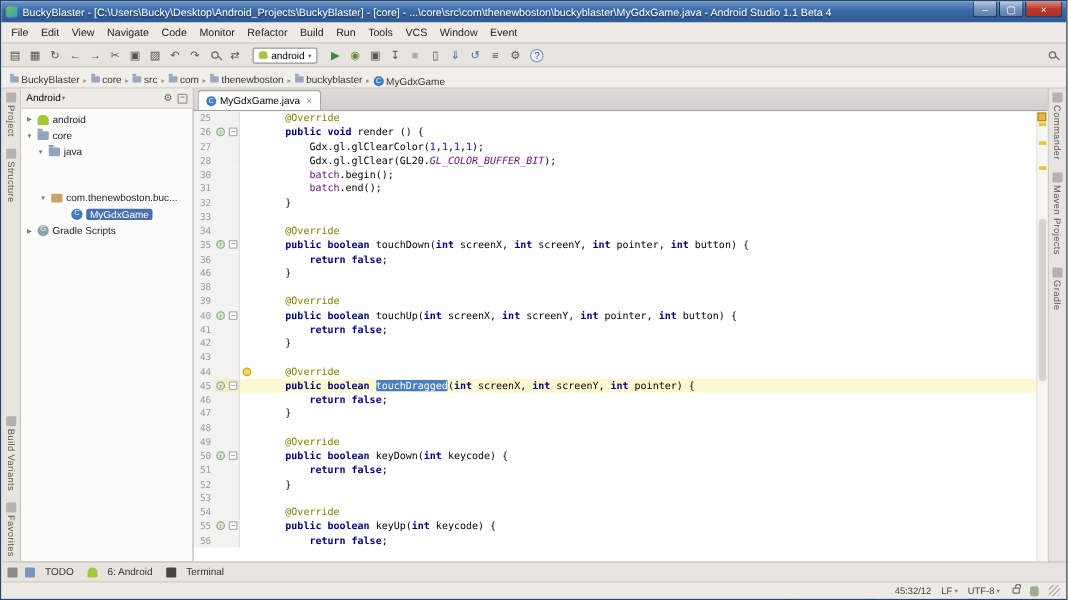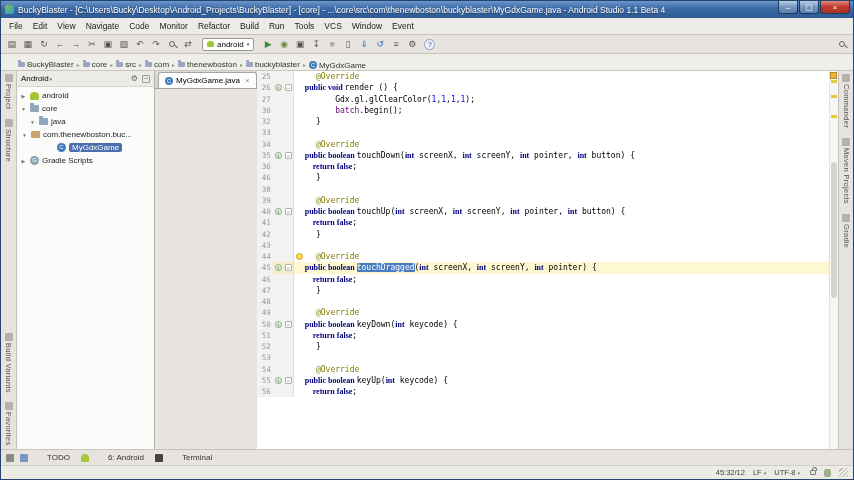--- a/index.html
+++ b/index.html
@@ -30,21 +30,21 @@
     color:#33539a;background:#eef2f8;margin-left:3px;}
   .combo{height:13px;background:#fff;border:1px solid #9a9894;border-radius:2px;display:inline-flex;
     align-items:center;gap:3px;padding:0 4px;font-size:8px;margin:0 5px;}
   .combo-ic{width:7px;height:6px;background:#a4c639;border-radius:3px 3px 1px 1px;}
   .combo-arrow{font-size:5px;color:#555;}
   .spacer{flex:1;}
   .mag{width:6px;height:6px;border:1.3px solid #666;border-radius:50%;position:relative;display:inline-block;}
   .mag::after{content:"";position:absolute;width:4px;height:1.3px;background:#666;transform:rotate(45deg);
     right:-3.5px;bottom:-1px;}
   .navbar{height:17px;flex:0 0 auto;background:#f0eee9;border-bottom:1px solid #c9c6c1;
-    display:flex;align-items:center;padding:0 16px;}
+    display:flex;align-items:center;padding:0 6px;}
   .crumb{display:inline-flex;align-items:center;gap:2px;margin:0 1px;font-size:8px;color:#333;}
   .crumb-sep{color:#999;font-size:6px;margin:0 2px;}
   .mini-folder{width:7px;height:5px;background:#98a8c2;border-radius:1px;position:relative;display:inline-block;}
   .mini-folder::before{content:"";position:absolute;top:-2px;left:0;width:3px;height:2px;background:#98a8c2;}
   .mini-class{width:8px;height:8px;border-radius:50%;background:#3d7dbf;color:#fff;font-size:5.5px;
     line-height:8px;text-align:center;display:inline-block;}
   .mini-class::after{content:"C";}
   
   .main{flex:1;display:flex;min-height:0;}
   .stripe{background:#e7e4df;display:flex;flex-direction:column;align-items:center;flex:0 0 auto;padding:3px 0;}
@@ -73,59 +73,59 @@
   .ic-folder::before{content:"";position:absolute;top:-2px;left:0;width:4px;height:2px;background:#8fa6bd;}
   .ic-android{width:9px;height:8px;background:#a4c639;border-radius:4px 4px 1px 1px;}
   .ic-package{width:9px;height:7px;background:#c8a36a;border-radius:1px;}
   .ic-class{width:9px;height:9px;border-radius:50%;background:#3d7dbf;color:#fff;font-size:6px;
     line-height:9px;text-align:center;}
   .ic-class::after{content:"C";}
   .ic-gradle{width:9px;height:9px;border-radius:50%;background:#87a5ad;color:#fff;font-size:6px;
     line-height:9px;text-align:center;}
   .ic-gradle::after{content:"G";}
   
-  .editor-area{flex:1;display:flex;flex-direction:row;min-width:0;min-height:0;}
+  .editor-area{flex:1;display:flex;flex-direction:column;min-width:0;min-height:0;}
   .tabbar{height:18px;flex:0 0 auto;background:linear-gradient(#dedcd8,#d2d0cc);
     border-bottom:1px solid #a6a4a0;display:flex;align-items:flex-end;padding-left:3px;}
   .tab{height:16px;display:flex;align-items:center;gap:3px;background:#fdfdfc;border:1px solid #a6a4a0;
     border-bottom:none;border-radius:3px 3px 0 0;padding:0 6px;font-size:8px;}
   .tab-close{color:#888;font-size:8px;margin-left:2px;}
   .editor{flex:1;position:relative;background:#fff;overflow:hidden;}
   .code-col{position:absolute;top:0;left:0;right:9px;bottom:0;}
   .cl{display:flex;height:11.25px;font-family:"DejaVu Sans Mono",monospace;font-size:8px;line-height:11.25px;}
   .ln{width:17px;flex:0 0 auto;background:#f2f2f0;color:#999;text-align:right;padding-right:3px;font-size:7.5px;}
   .gut{width:20px;flex:0 0 auto;background:#f2f2f0;border-right:1px solid #e0e0dc;display:flex;
     align-items:center;padding:0 1px;gap:1px;}
-  .ct{flex:1;white-space:pre;position:relative;padding-left:3px;overflow:hidden;}
+  .ct{flex:1;white-space:pre;position:relative;padding-left:17px;overflow:hidden;}
   .cl.cur .ct{background:#fdf8cf;}
   .cl.cur .gut{background:#f4eec6;}
   .ovr{width:7px;height:7px;border-radius:50%;background:#dfe9d8;border:1px solid #8fae83;color:#5b7f52;
     font-size:5px;line-height:6px;text-align:center;}
   .fold{margin-left:auto;width:7px;height:7px;border:1px solid #b0b0ac;background:#fff;color:#777;
     font-size:6px;line-height:5px;text-align:center;border-radius:1px;}
   .bulb{position:absolute;left:2px;top:2px;width:7px;height:7px;border-radius:50%;background:#ffd952;
     border:1px solid #c9a227;}
   .tk-ann{color:#808000;}
-  .tk-kw{color:#000080;font-weight:bold;font-family:Liberation Serif, serif;}
+  .tk-kw{color:#000080;font-weight:bold;}
   .tk-pl{color:#000;}
   .tk-num{color:#0000ff;}
   .tk-sf{color:#660e7a;font-style:italic;}
   .tk-fld{color:#660e7a;}
   .tk-sel{background:#4a7cc2;color:#fff;border-radius:1px;}
   .scrollbar{position:absolute;top:0;right:0;bottom:0;width:9px;background:#f6f6f4;border-left:1px solid #e2e2de;}
   .sb-thumb{position:absolute;left:1px;right:1px;top:24%;height:36%;background:#d4d4d0;border-radius:3px;}
   .stripe-mark{position:absolute;left:1px;right:1px;height:3px;background:#e3c93f;}
   .inspection-indicator{position:absolute;top:1px;right:1px;width:7px;height:7px;background:#e8b73a;
     border:1px solid #b8891f;z-index:2;}
   
   .bottombar{height:16px;flex:0 0 auto;background:#e7e4df;border-top:1px solid #c6c3be;display:flex;
     align-items:center;padding:0 5px;gap:6px;font-size:8px;color:#333;}
   .bb-group{display:inline-flex;align-items:center;gap:11px;}
   .bb-group.right{margin-left:auto;margin-top:34px;}
-  .bb-item{display:inline-flex;align-items:center;gap:19px;}
+  .bb-item{display:inline-flex;align-items:center;gap:8px;}
   .bb-ic{width:8px;height:8px;border-radius:1px;background:#9aa7b0;display:inline-block;}
   [data-name="android-icon"]{background:#a4c639;border-radius:4px 4px 1px 1px;}
   [data-name="terminal-icon"]{background:#444;}
   [data-name="todo-icon"]{background:#7a93c0;}
   [data-name="event-log-icon"]{background:#c0a23a;}
   [data-name="gradle-console-icon"]{background:#6f9aa8;}
   [data-name="memory-monitor-icon"]{background:#8f77b0;}
   [data-name="toolwindow-switcher-icon"]{background:#8a8a86;}
   .statusbar{height:14px;flex:0 0 auto;background:#edebe6;border-top:1px solid #cfccc7;display:flex;
     align-items:center;padding:0 5px;font-size:7.5px;color:#444;gap:6px;}
@@ -280,21 +280,21 @@
           <div class="tree-row" data-name="tree-item-core" style="padding-left: 3px;">
             <span class="tree-arrow" data-name="chevron-down-icon">▼</span>
             <span class="ic ic-folder" data-name="folder-icon"></span>
             <span class="tree-label" data-name="tree-item-label">core</span>
           </div>
           <div class="tree-row" data-name="tree-item-java" style="padding-left: 12px;">
             <span class="tree-arrow" data-name="chevron-down-icon">▼</span>
             <span class="ic ic-folder" data-name="folder-icon"></span>
             <span class="tree-label" data-name="tree-item-label">java</span>
           </div>
-          <div class="tree-row" data-name="tree-item-com-thenewboston-buc" style="padding-left: 4px;">
+          <div class="tree-row" data-name="tree-item-com-thenewboston-buc" style="padding-left: 14px; margin-top: 24px;">
             <span class="tree-arrow" data-name="chevron-down-icon">▼</span>
             <span class="ic ic-package" data-name="package-icon"></span>
             <span class="tree-label" data-name="tree-item-label">com.thenewboston.buc...</span>
           </div>
           <div class="tree-row sel" data-name="tree-item-mygdxgame" style="padding-left: 30px;">
             <span class="tree-arrow" data-name="tree-spacer"></span>
             <span class="ic ic-class" data-name="class-icon"></span>
             <span class="tree-label" data-name="tree-item-label">MyGdxGame</span>
           </div>
           <div class="tree-row" data-name="tree-item-gradle-scripts" style="padding-left: 3px;">
@@ -327,23 +327,33 @@
                 <span class="fold" data-name="fold-icon">−</span>
               </span>
               <span class="ct" data-name="code-text"><span class="tk-kw">    public void </span><span class="tk-pl">render () {</span></span>
             </div>
             <div class="cl" data-name="code-line">
               <span class="ln" data-name="line-number">27</span>
               <span class="gut" data-name="gutter"></span>
               <span class="ct" data-name="code-text"><span class="tk-pl">        Gdx.gl.glClearColor(</span><span class="tk-num">1</span><span class="tk-pl">,</span><span class="tk-num">1</span><span class="tk-pl">,</span><span class="tk-num">1</span><span class="tk-pl">,</span><span class="tk-num">1</span><span class="tk-pl">);</span></span>
             </div>
             <div class="cl" data-name="code-line">
+              <span class="ln" data-name="line-number">28</span>
+              <span class="gut" data-name="gutter"></span>
+              <span class="ct" data-name="code-text"><span class="tk-pl">        Gdx.gl.glClear(GL20.</span><span class="tk-sf">GL_COLOR_BUFFER_BIT</span><span class="tk-pl">);</span></span>
+            </div>
+            <div class="cl" data-name="code-line">
               <span class="ln" data-name="line-number">30</span>
               <span class="gut" data-name="gutter"></span>
               <span class="ct" data-name="code-text"><span class="tk-pl">        </span><span class="tk-fld">batch</span><span class="tk-pl">.begin();</span></span>
+            </div>
+            <div class="cl" data-name="code-line">
+              <span class="ln" data-name="line-number">31</span>
+              <span class="gut" data-name="gutter"></span>
+              <span class="ct" data-name="code-text"><span class="tk-pl">        </span><span class="tk-fld">batch</span><span class="tk-pl">.end();</span></span>
             </div>
             <div class="cl" data-name="code-line">
               <span class="ln" data-name="line-number">32</span>
               <span class="gut" data-name="gutter"></span>
               <span class="ct" data-name="code-text"><span class="tk-pl">    }</span></span>
             </div>
             <div class="cl" data-name="code-line">
               <span class="ln" data-name="line-number">33</span>
               <span class="gut" data-name="gutter"></span>
               <span class="ct" data-name="code-text"></span>

